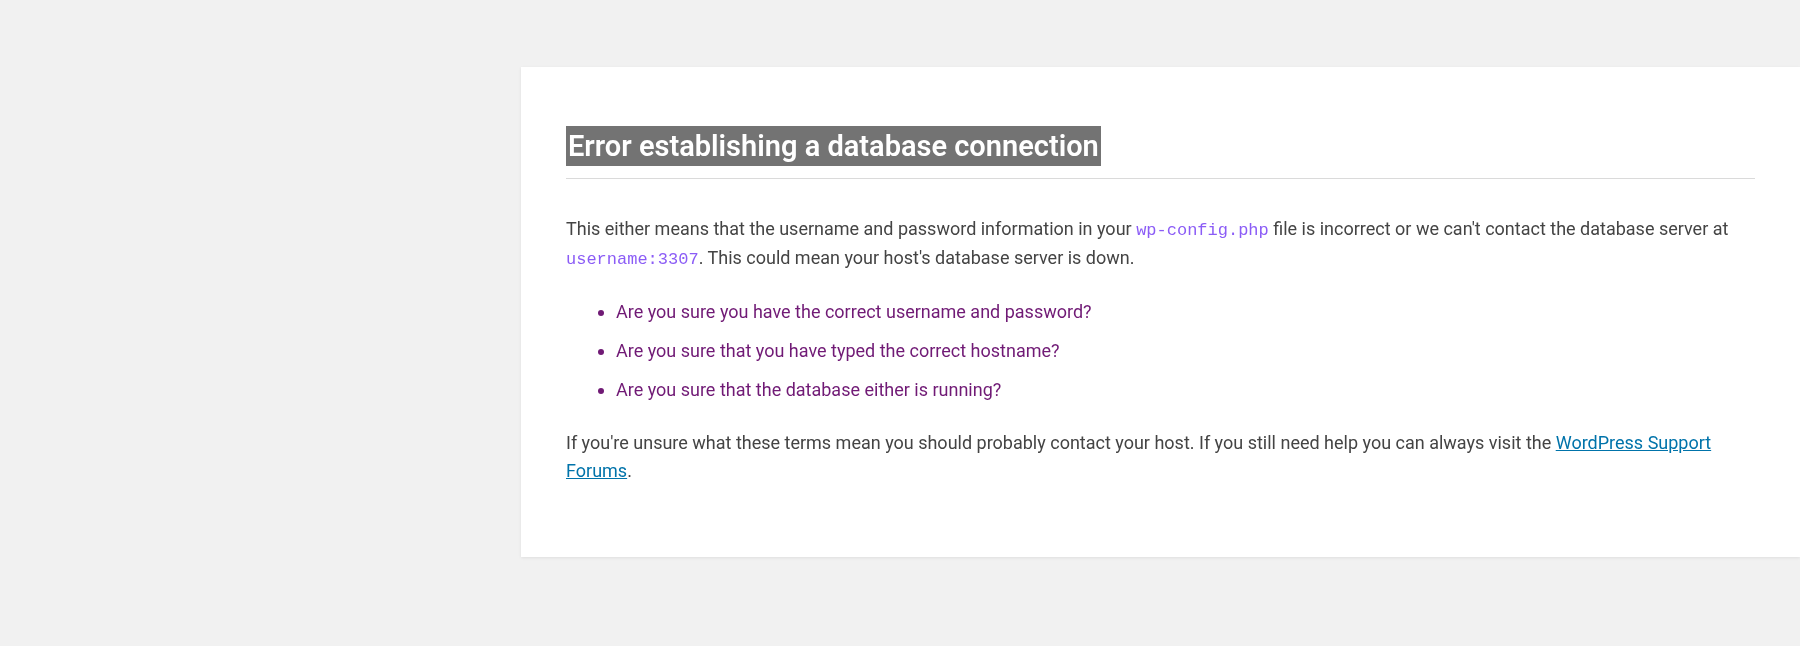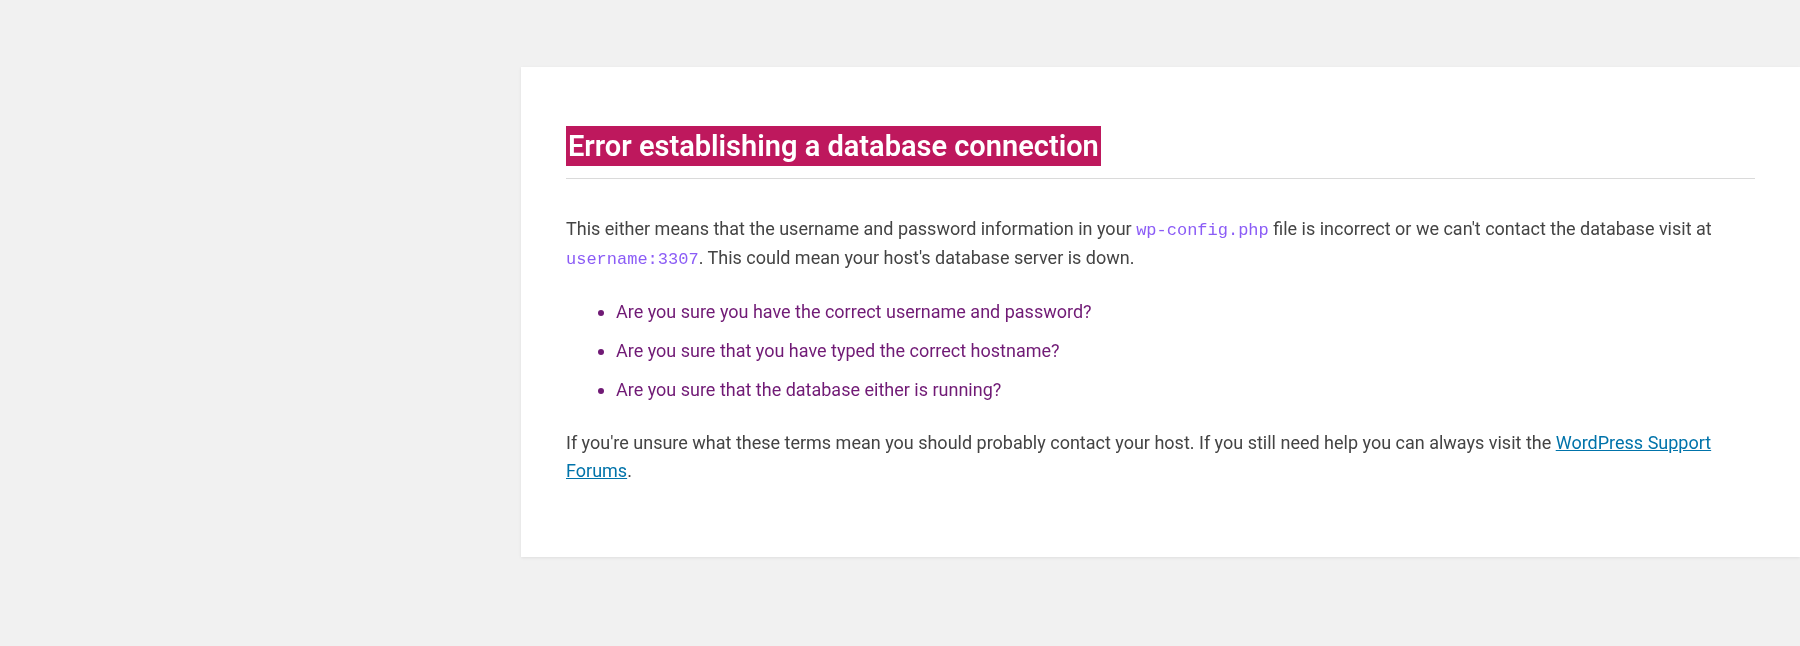--- a/index.html
+++ b/index.html
@@ -19,21 +19,21 @@
       margin-left: 521px;
       margin-right: 0;
       padding: 30px 45px 45px 45px;
       box-shadow: 0 1px 3px rgba(0,0,0,0.08);
       min-height: 490px;
     }
     h1 {
       font-size: 29px;
       font-weight: 600;
       color: #fff;
-      background-color: #be185d;
+      background-color: #737373;
       display: inline;
       padding: 3px 2px;
       line-height: 1.35;
     }
     .heading-wrapper {
       border-bottom: 1px solid #dadada;
       padding-bottom: 12px;
       margin-bottom: 36px;
       padding-top: 30px;
     }
@@ -66,21 +66,21 @@
   </style>
 </head>
 <body>
 
 <div class="error-container">
   <div class="heading-wrapper">
     <h1>Error establishing a database connection</h1>
   </div>
 
   <p>
-    <span>This either means that the username and password information in your </span><code>wp-config.php</code><span> file is incorrect or we can't contact the database visit at </span><code>username:3307</code><span>. This could mean your host's database server is down.</span>
+    <span>This either means that the username and password information in your </span><code>wp-config.php</code><span> file is incorrect or we can't contact the database server at </span><code>username:3307</code><span>. This could mean your host's database server is down.</span>
   </p>
 
   <ul>
     <li>Are you sure you have the correct username and password?</li>
     <li>Are you sure that you have typed the correct hostname?</li>
     <li>Are you sure that the database either is running?</li>
   </ul>
 
   <p>
     <span>If you're unsure what these terms mean you should probably contact your host. If you still need help you can always visit the </span><a href="#">WordPress Support Forums</a><span>.</span>

